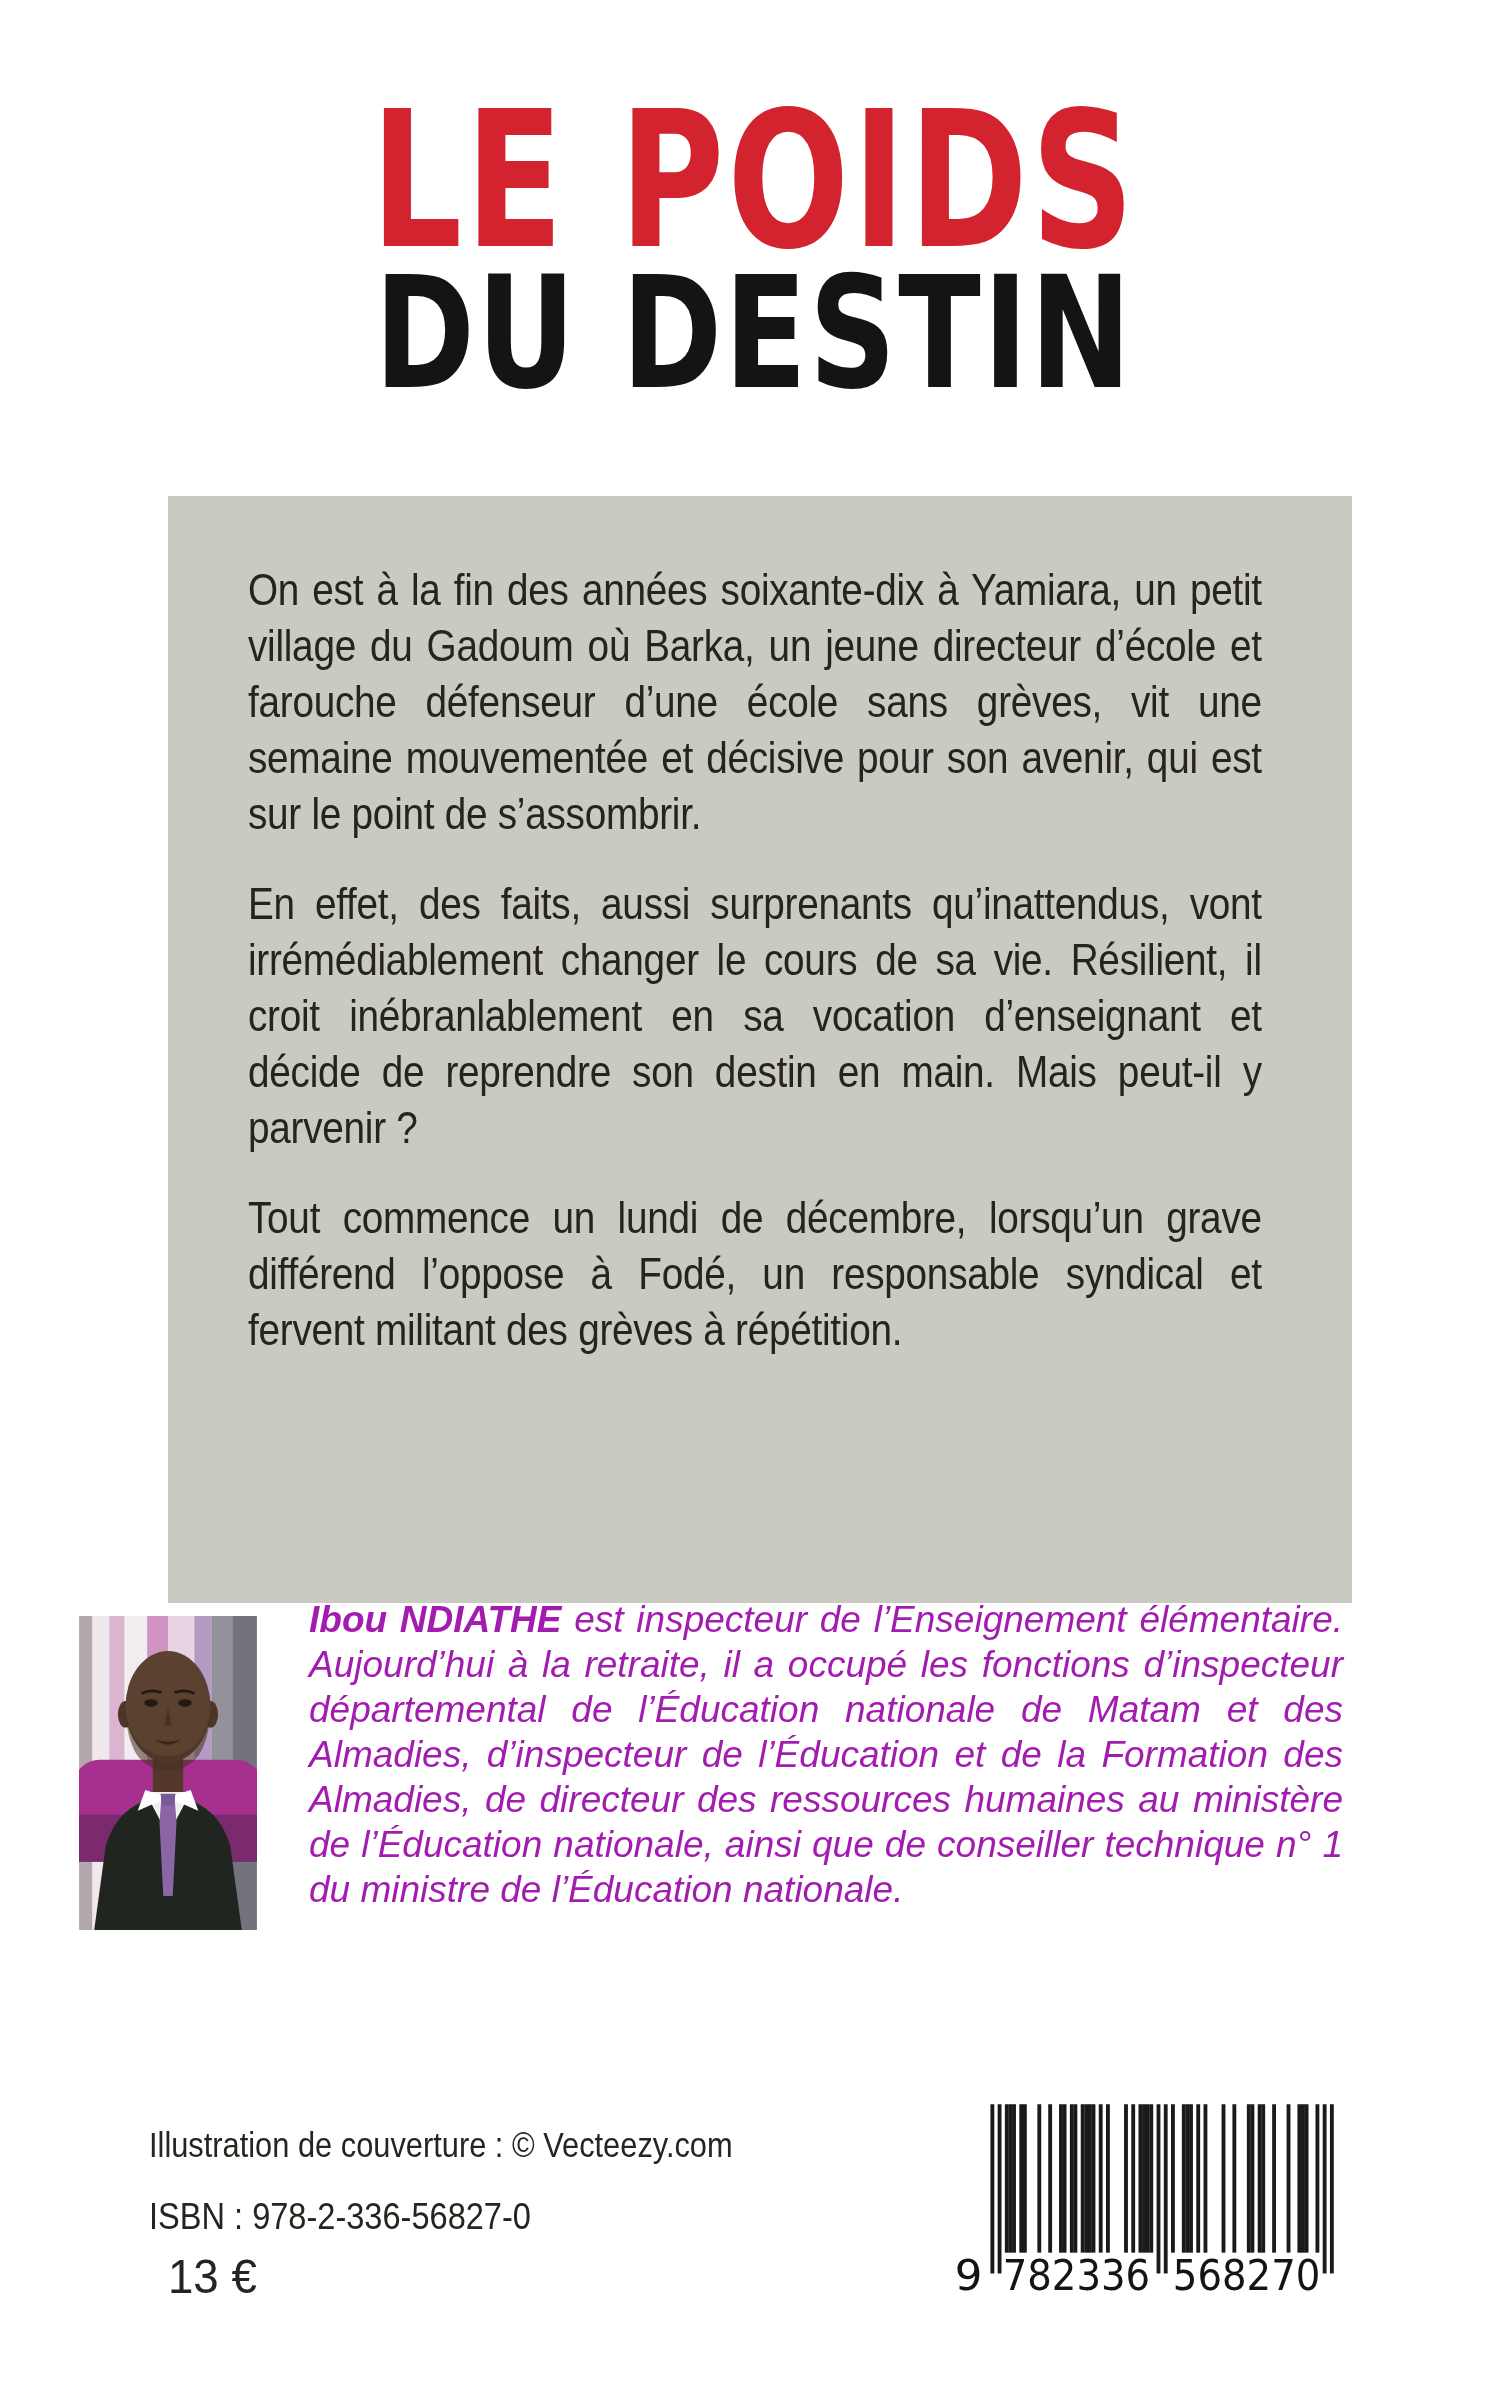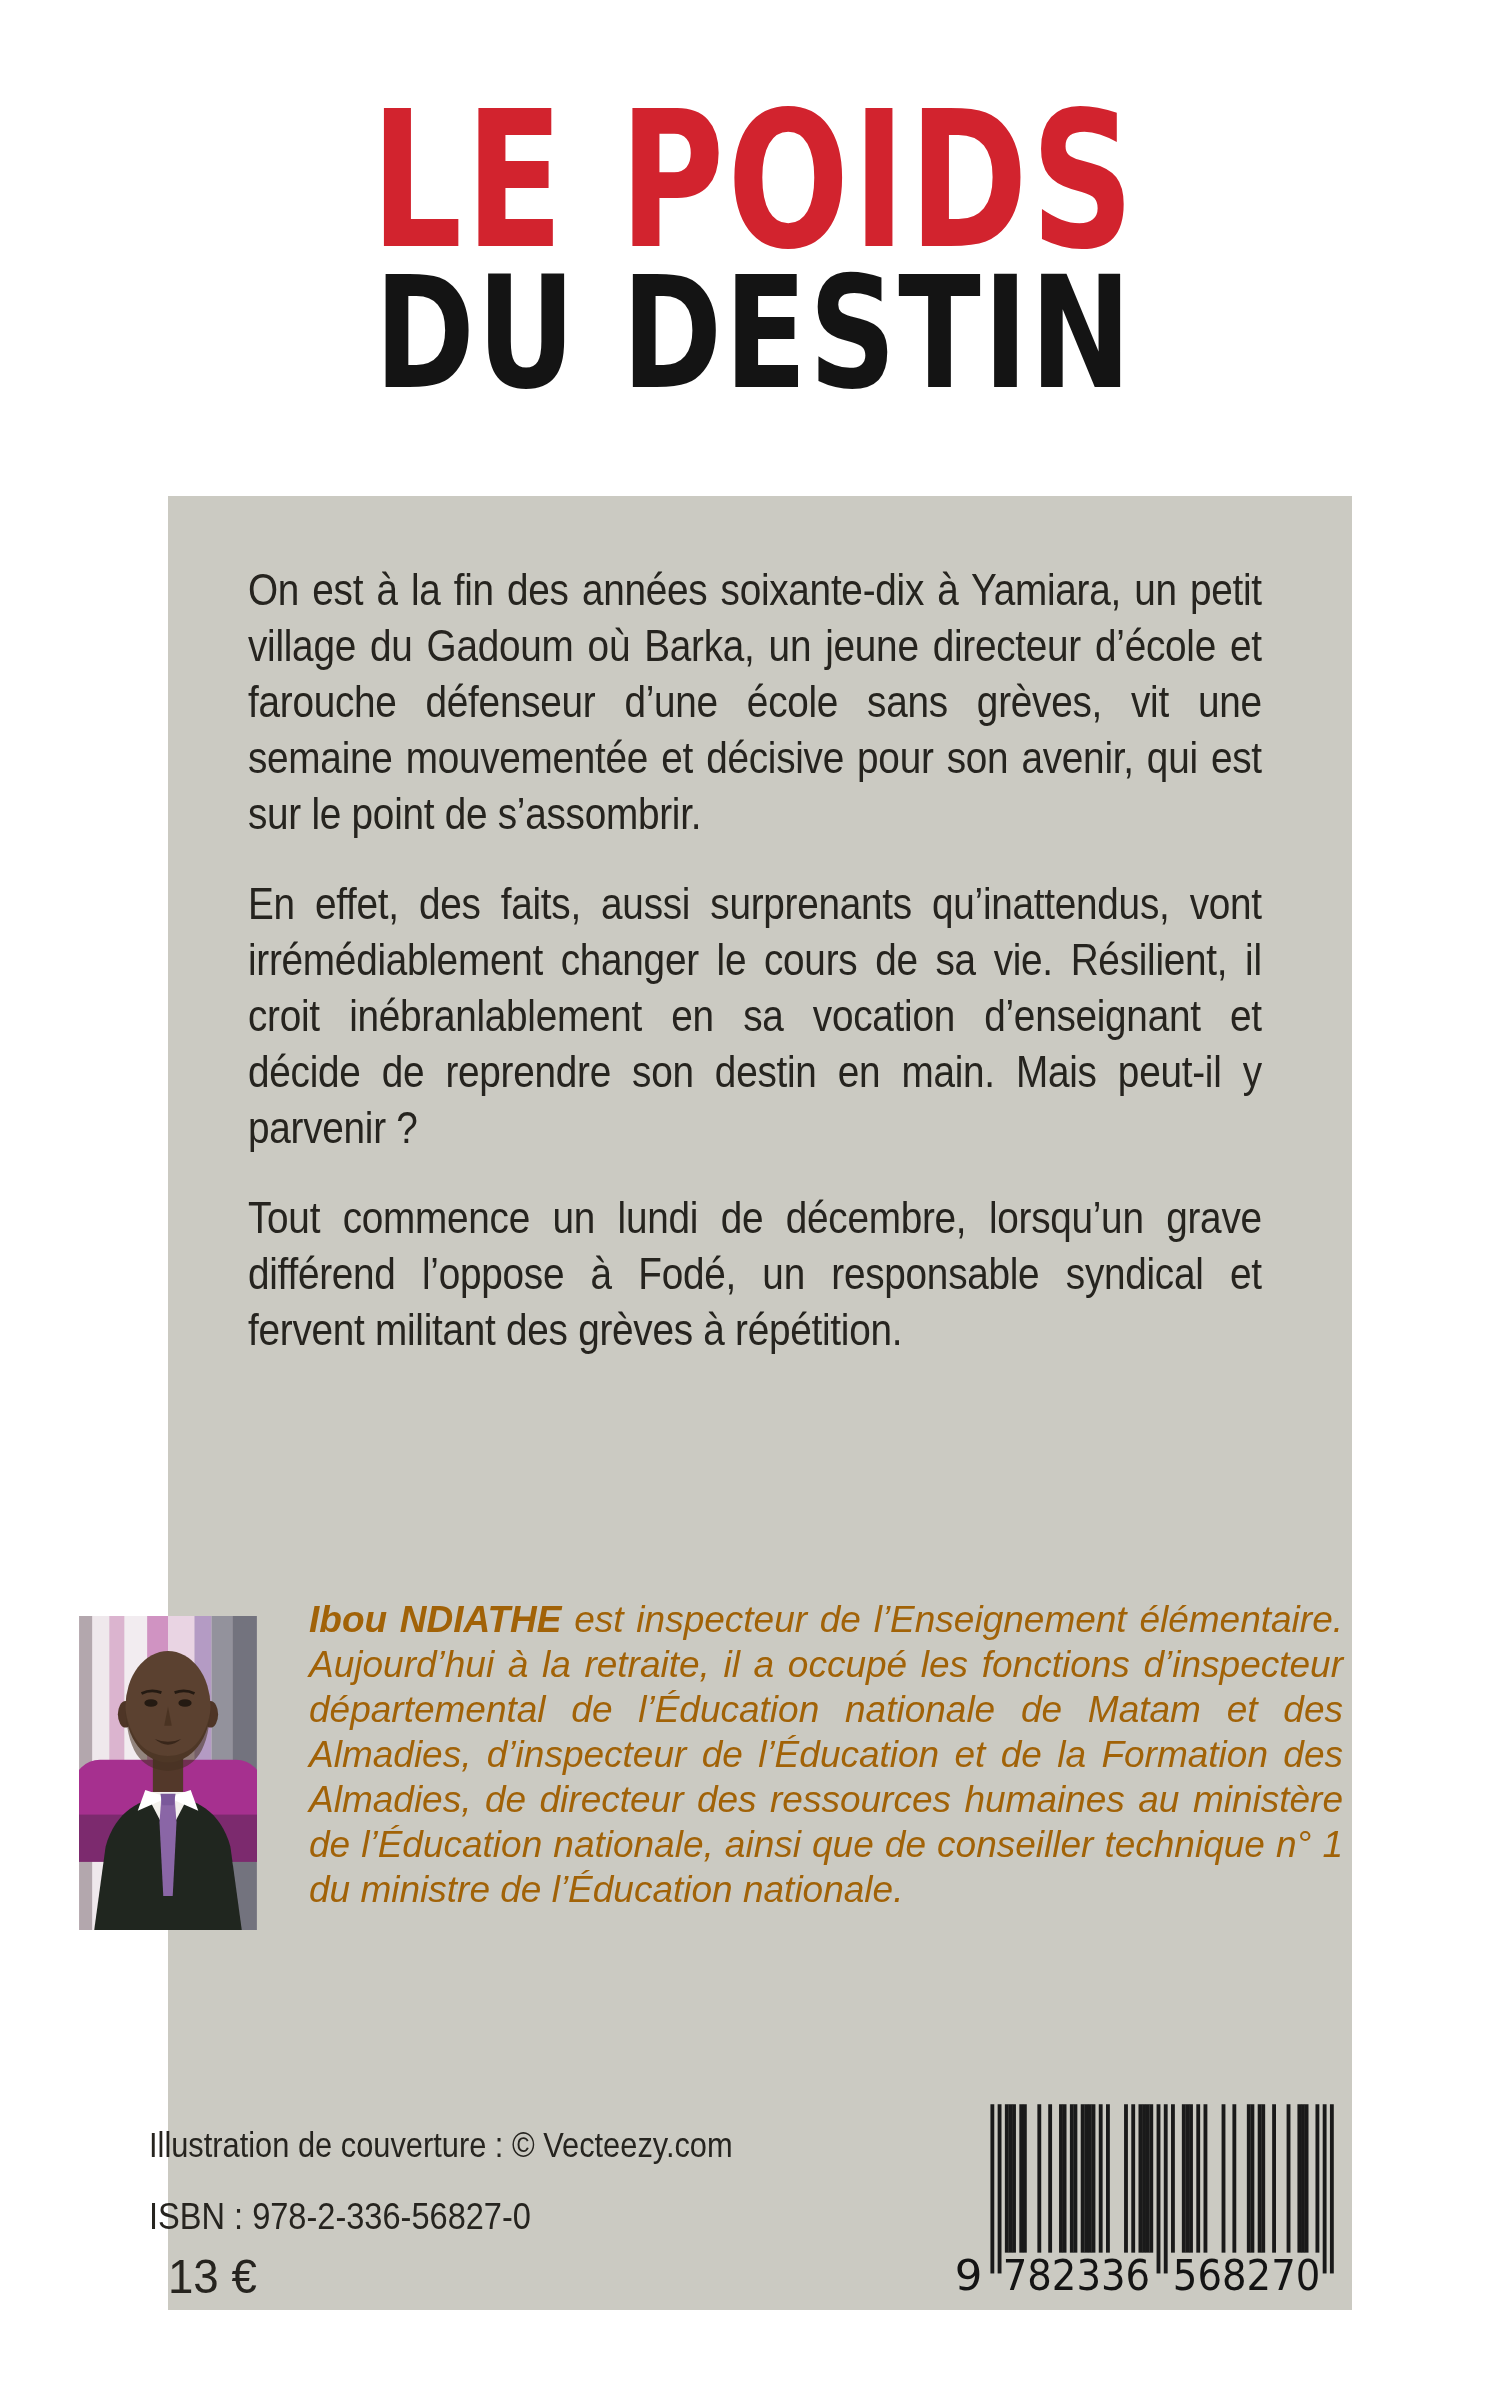--- a/index.html
+++ b/index.html
@@ -16,35 +16,35 @@
   .title-1 {
     top:87px; font-size:189px; line-height:189px; letter-spacing:3.8px;
     color:var(--title_red); transform:scaleX(0.76);
   }
   .title-2 {
     top:256px; font-size:155px; line-height:155px; letter-spacing:2.8px;
     color:#141414; transform:scaleX(0.78);
   }
   
   .panel {
-    position:absolute; left:168px; top:496px; width:1184px; height:1814px;
+    position:absolute; left:168px; top:496px; width:1184px; height:1107px;
     background:var(--panel_gray);
   }
   .synopsis {
     position:absolute; left:80px; top:66px; width:1152px;
     transform:scaleX(0.88); transform-origin:0 0;
     font-size:44px; line-height:56px; text-align:justify;
     color:var(--text_dark); hyphens:none; letter-spacing:-0.3px;
   }
   .synopsis p { margin:0 0 34px 0; }
   
   .bio {
     position:absolute; left:309px; top:1597px; width:1034px;
     font-style:italic; font-size:37px; line-height:45px;
-    text-align:justify; color:#a16207; hyphens:none;
+    text-align:justify; color:#a21caf; hyphens:none;
   }
   .bio b { font-weight:bold; }
   
   .photo { position:absolute; left:79px; top:1616px; width:178px; height:314px; }
   
   .credit, .isbn, .price {
     position:absolute; color:#26241f; white-space:nowrap;
     transform:scaleX(0.88); transform-origin:0 0;
   }
   .credit { left:149px; top:2125px; font-size:35px; }

